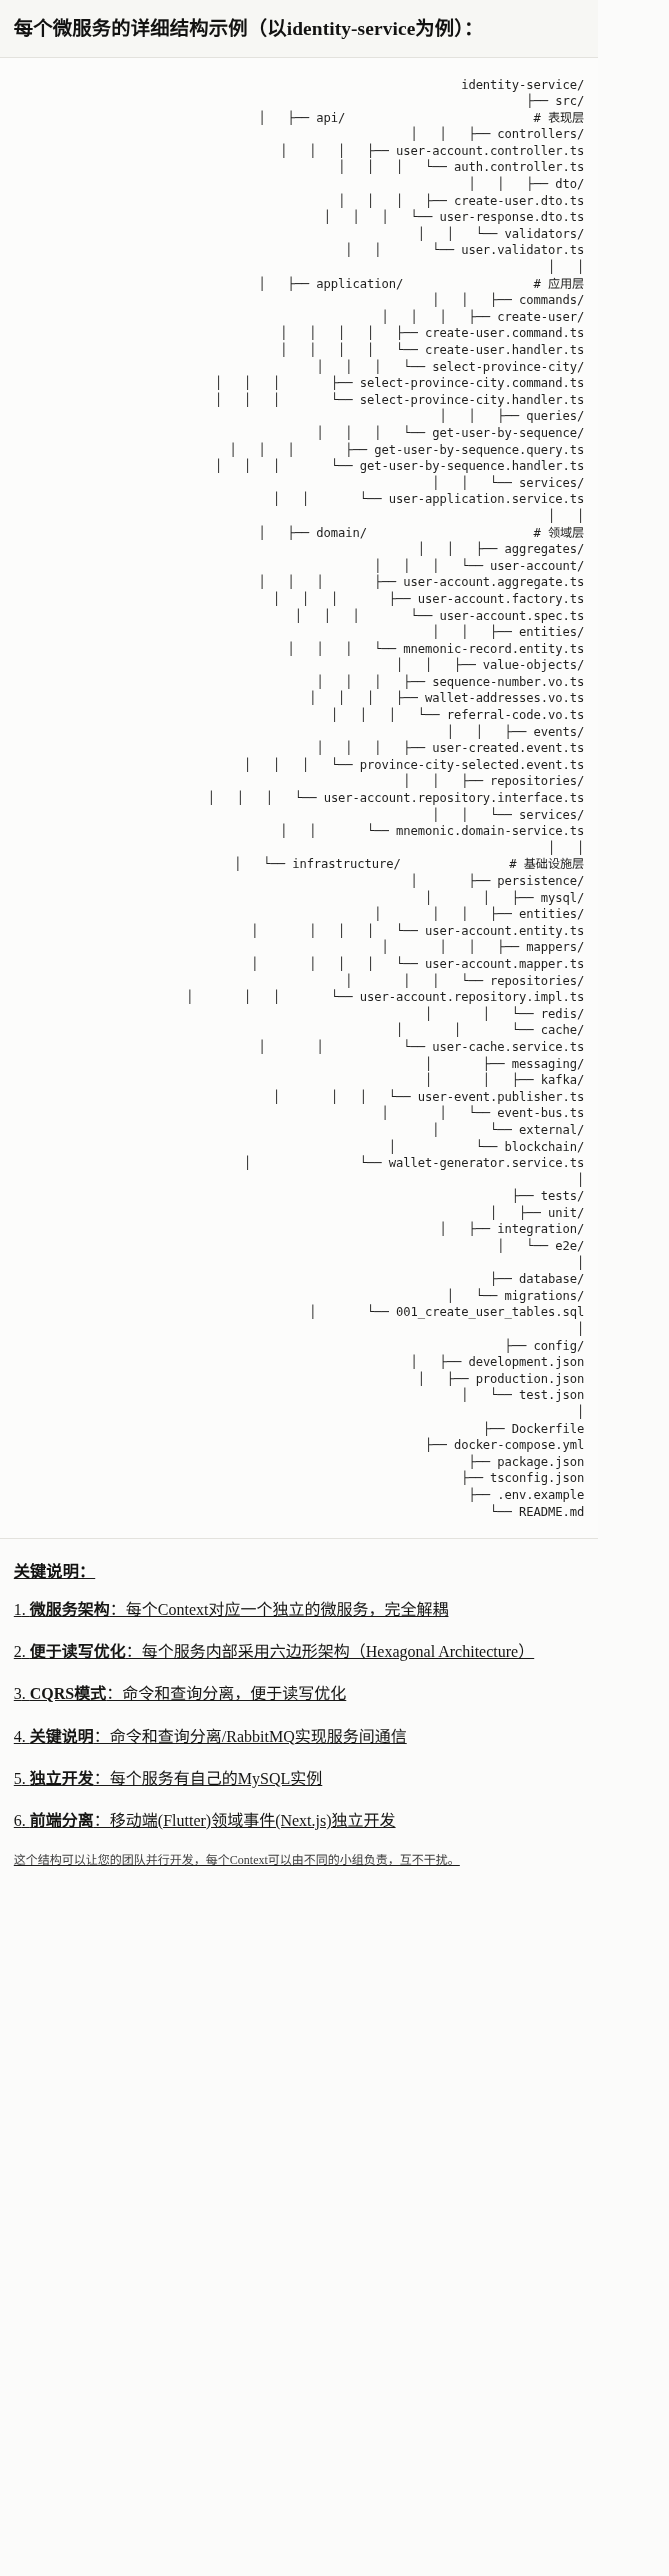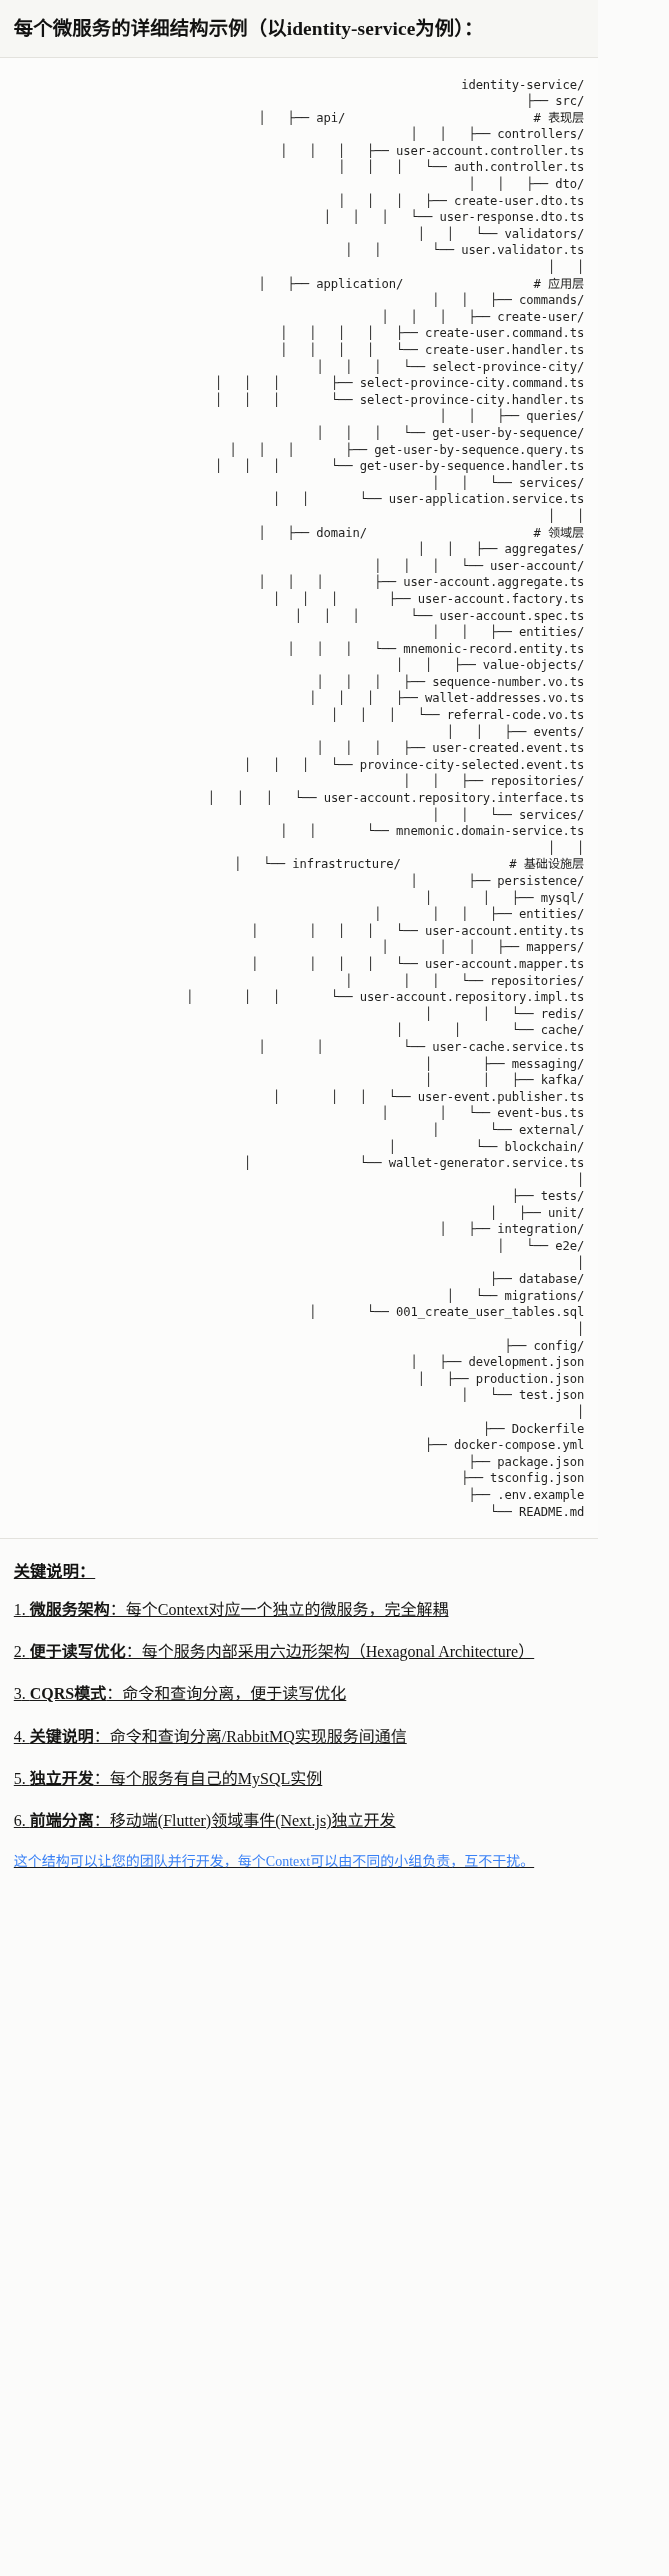--- a/index.html
+++ b/index.html
@@ -87,23 +87,23 @@
   }
   ol.notes-list li::before {
     content: counter(noteidx) ". ";
   }
   ol.notes-list li .k {
     font-weight: bold;
   }
   .closing {
     margin: 16.3px 0 0 0;
     font-family: "Liberation Serif", "DejaVu Serif", serif;
-    font-size: 14px;
+    font-size: 12px;
     line-height: 1.5;
-    color: #3b82f6;
+    color: #404040;
   }
 </style>
 </head>
 <body>
 
 <div class="page">
 
   <div class="header-band">
     <h1 class="header-title">每个微服务的详细结构示例（以identity-service为例）：</h1>
   </div>

